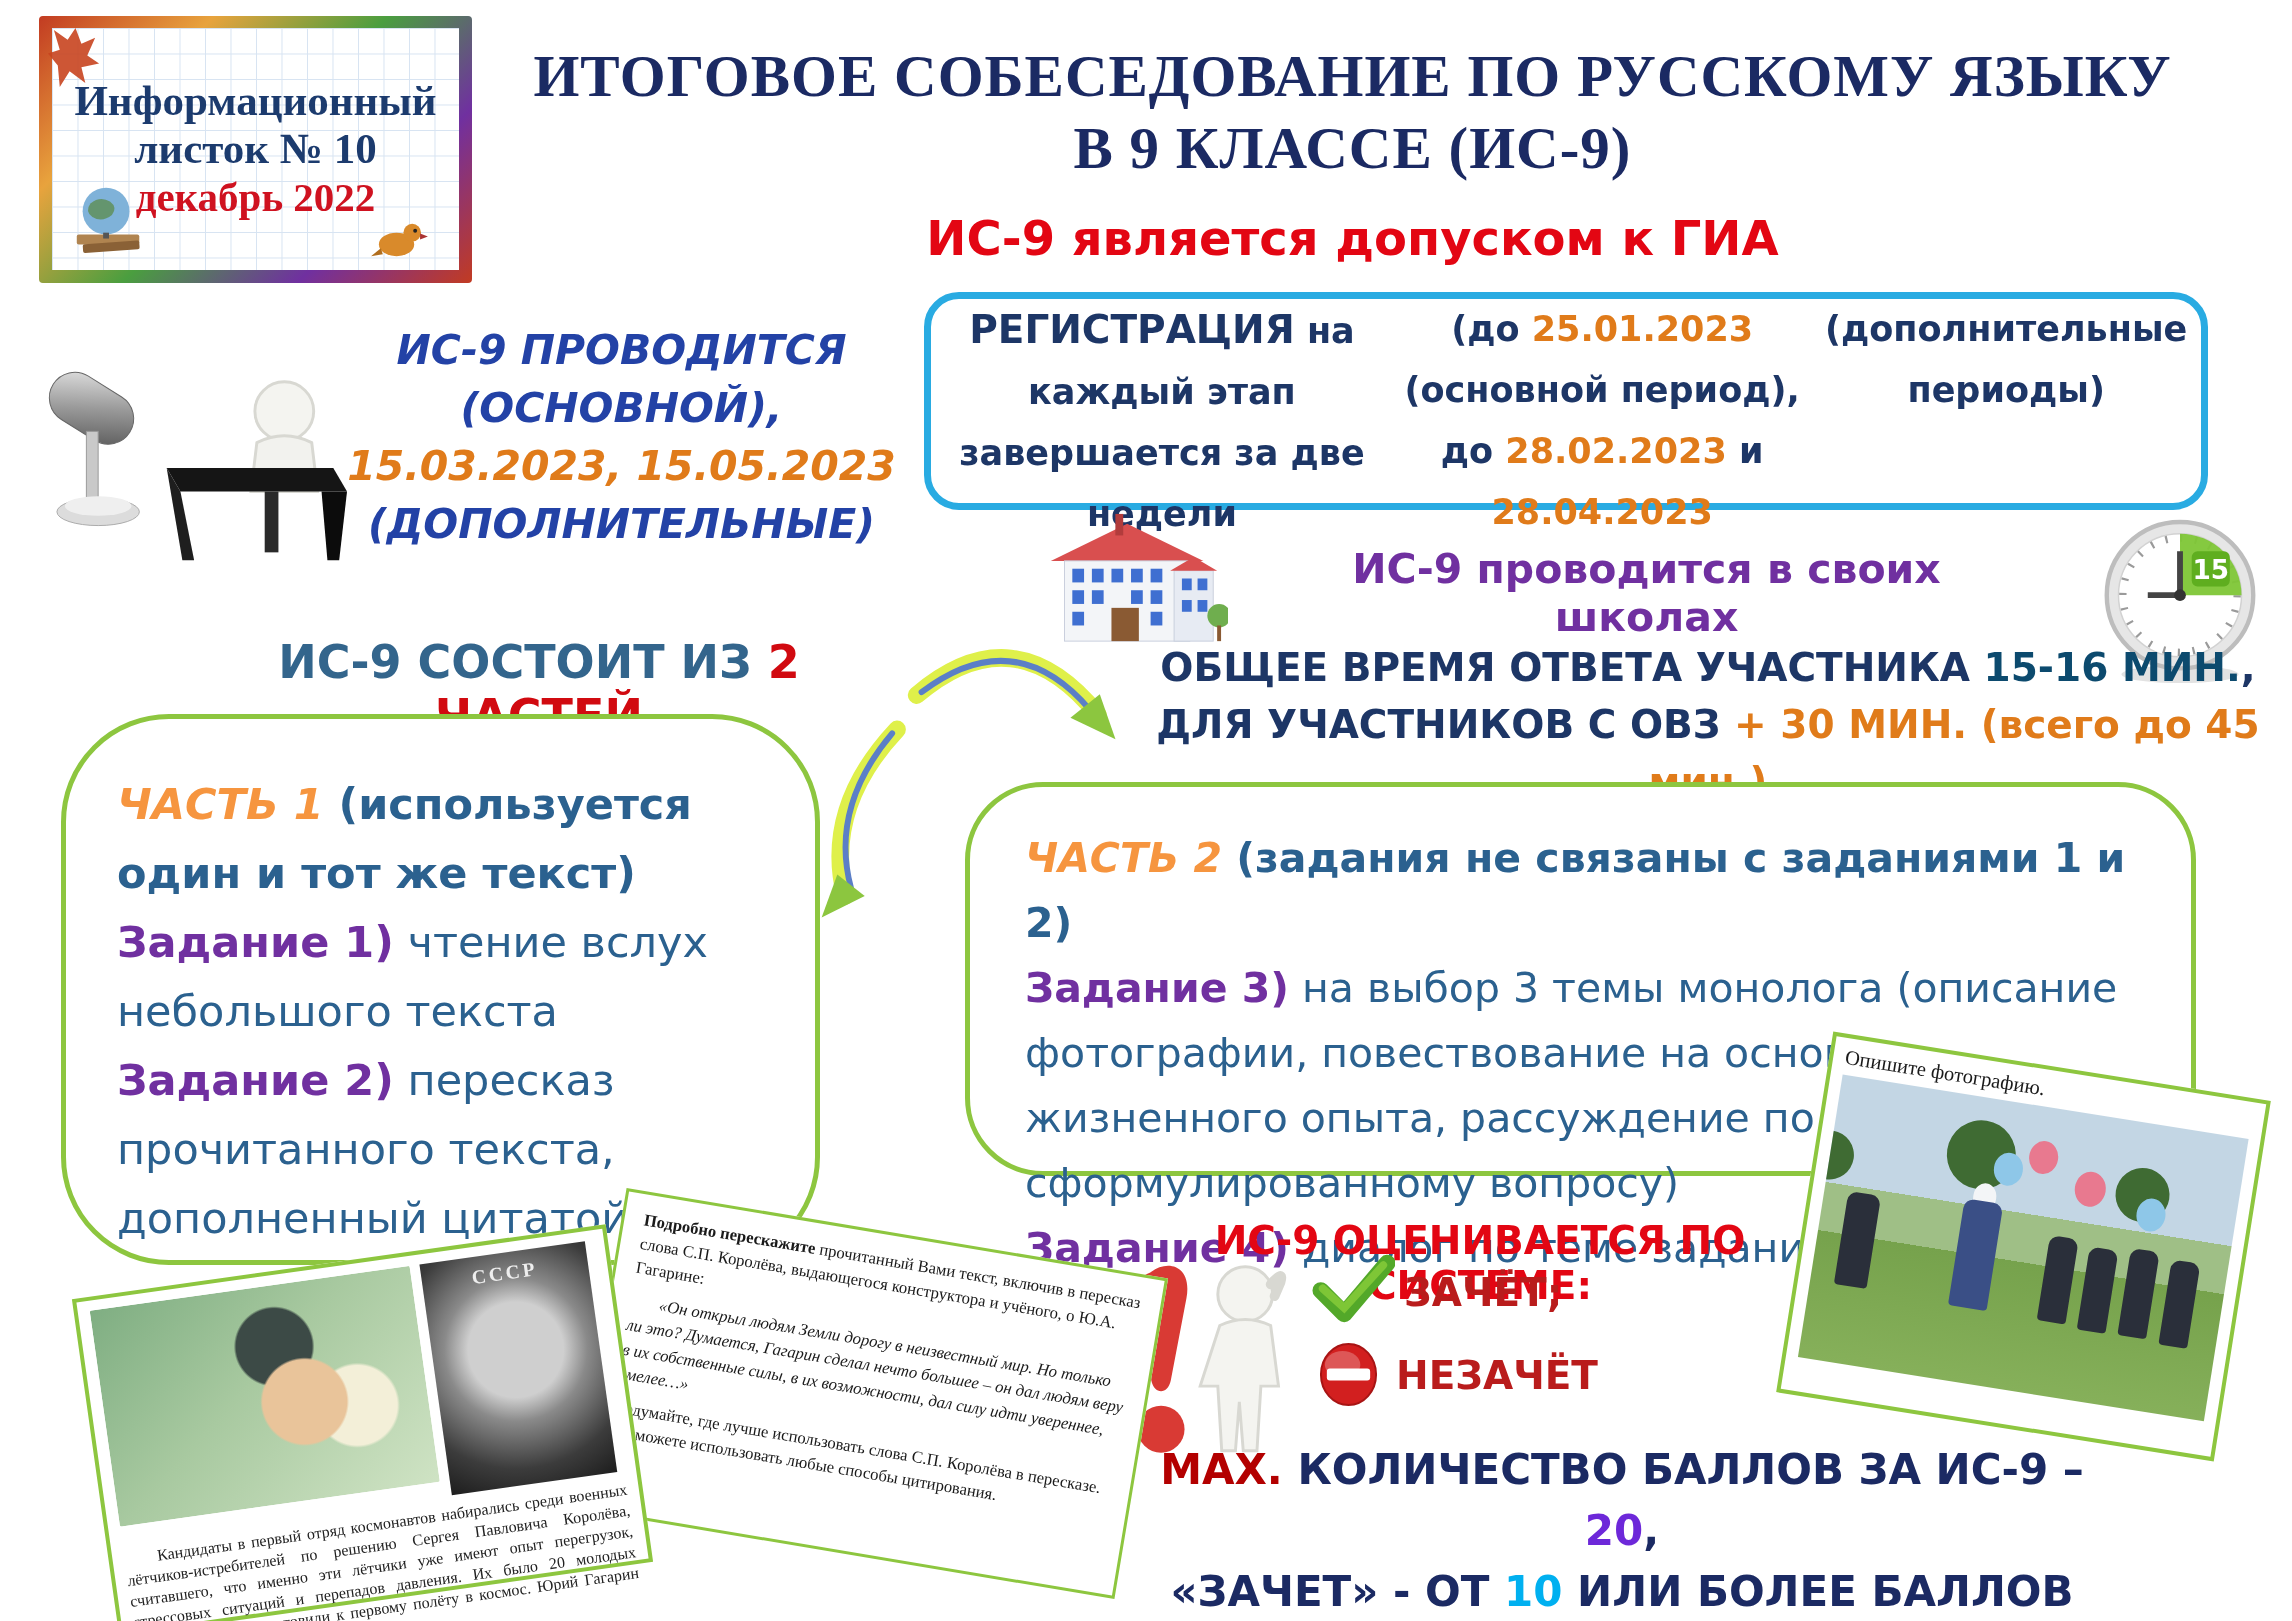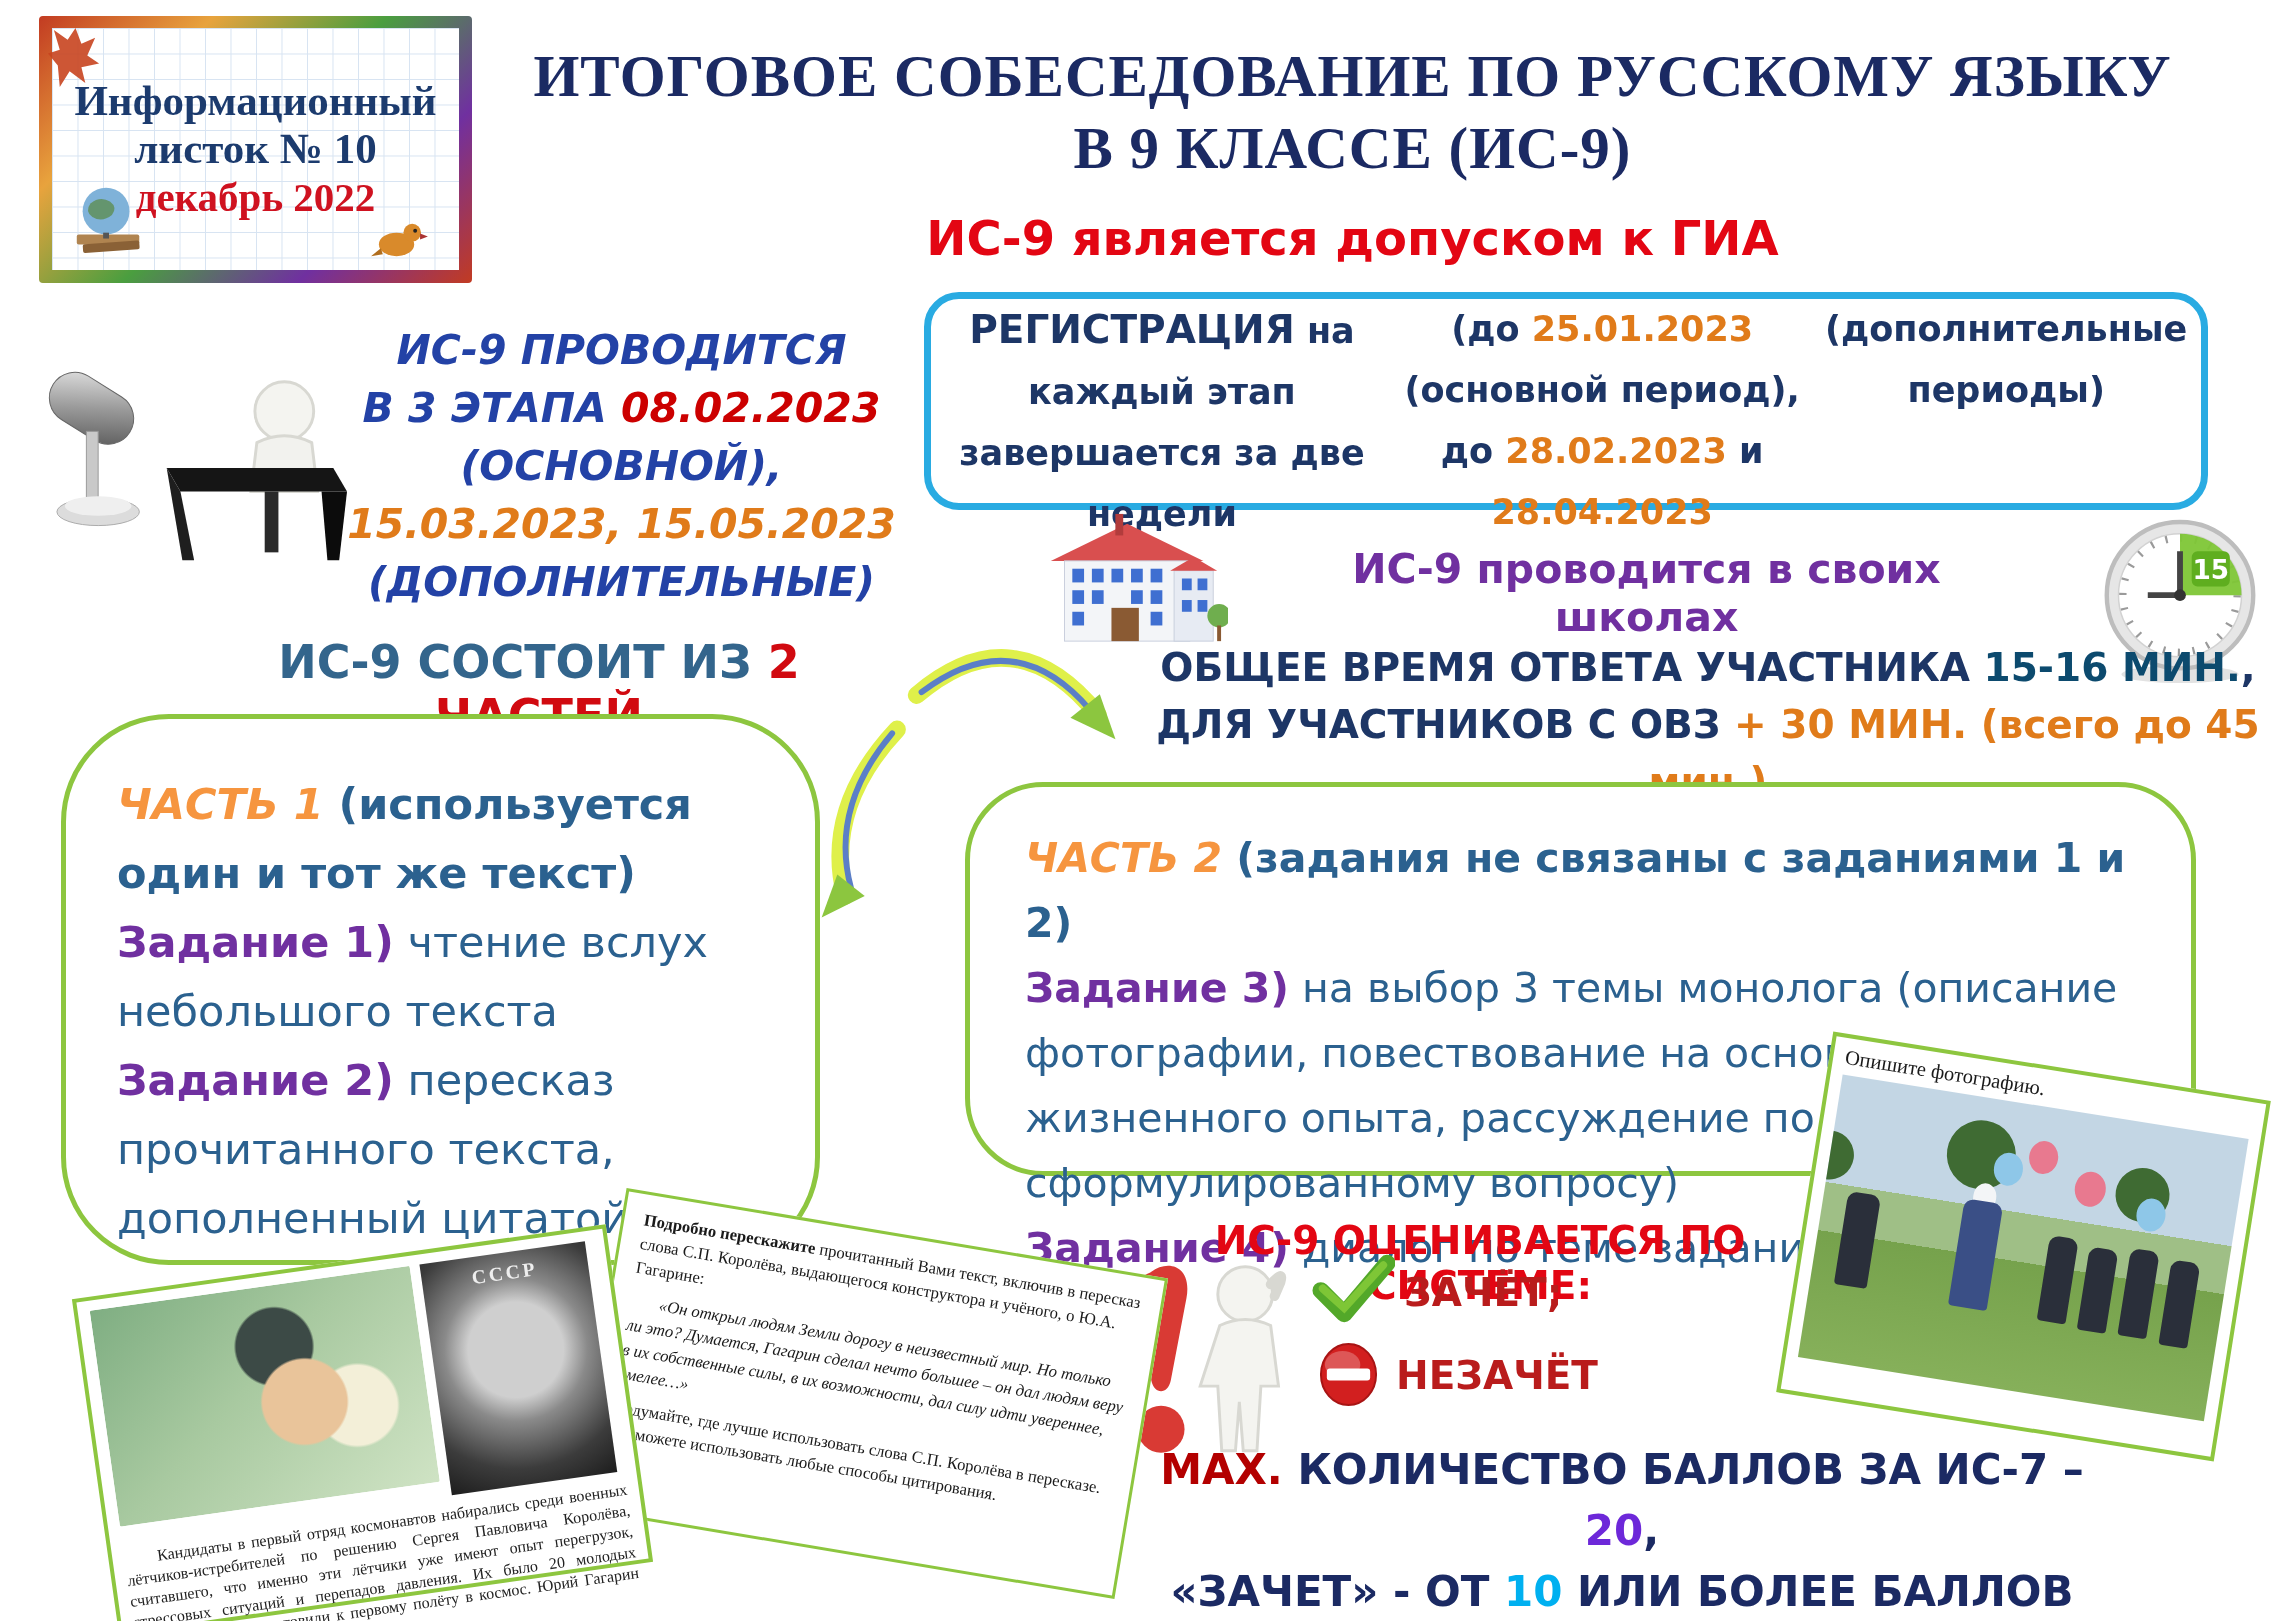--- a/index.html
+++ b/index.html
@@ -184,21 +184,20 @@
       <path d="M112 70 q28 -14 56 0 l6 50 h-68 z" fill="#f2f2ee" stroke="#d8d8d2" stroke-width="3"></path>
       <polygon points="20,96 190,96 204,120 34,120" fill="#151515"></polygon>
       <polygon points="34,120 48,190 36,190 20,96" fill="#1e1e1e"></polygon>
       <polygon points="204,120 196,190 184,190 178,120" fill="#0c0c0c"></polygon>
       <rect x="120" y="120" width="14" height="62" fill="#2a2a2a"></rect>
     </svg>
   </span>
 
   <div class="abs stage">
     <div>ИС-9 ПРОВОДИТСЯ</div>
-    <div><span>В 3 ЭТАПА </span><span class="d-red">08.02.2023</span></div>
     <div>(ОСНОВНОЙ),</div>
     <div class="d-orange">15.03.2023, 15.05.2023</div>
     <div>(ДОПОЛНИТЕЛЬНЫЕ)</div>
   </div>
 
   <div class="abs reg-box">
     <div><span style="font-size:39px;">РЕГИСТРАЦИЯ</span><span> на каждый этап завершается за две недели</span></div>
     <div><span>(до </span><span class="d-orange">25.01.2023</span><span> (основной период), до </span><span class="d-orange">28.02.2023</span><span> и </span><span class="d-orange">28.04.2023</span></div>
     <div>(дополнительные периоды)</div>
   </div>
@@ -305,21 +304,21 @@
   <span class="abs icon-noentry">
     <svg width="63" height="69" viewBox="0 0 64 70">
       <ellipse cx="32" cy="34" rx="28" ry="31" fill="#d21f1f" stroke="#a81414" stroke-width="2"></ellipse>
       <ellipse cx="26" cy="24" rx="18" ry="14" fill="#ffffff" opacity="0.25"></ellipse>
       <rect x="10" y="28" width="44" height="12" rx="3" fill="#fff"></rect>
     </svg>
   </span>
   <div class="abs eval-label lbl-fail">НЕЗАЧЁТ</div>
 
   <div class="abs score">
-    <div><span class="s-darkred">МАХ.</span><span> КОЛИЧЕСТВО БАЛЛОВ ЗА ИС-7 – </span><span class="s-red">20</span><span>,</span></div>
+    <div><span class="s-darkred">МАХ.</span><span> КОЛИЧЕСТВО БАЛЛОВ ЗА ИС-9 – </span><span class="s-red">20</span><span>,</span></div>
     <div><span>«ЗАЧЕТ» - ОТ </span><span class="s-cyan">10</span><span> ИЛИ БОЛЕЕ БАЛЛОВ</span></div>
   </div>
 
   <div class="abs card gagarin-card">
     <div class="g-photos">
       <div class="g-photo1"></div>
       <div class="g-photo2">
         <div class="g-helmet-text">СССР</div>
       </div>
     </div>

